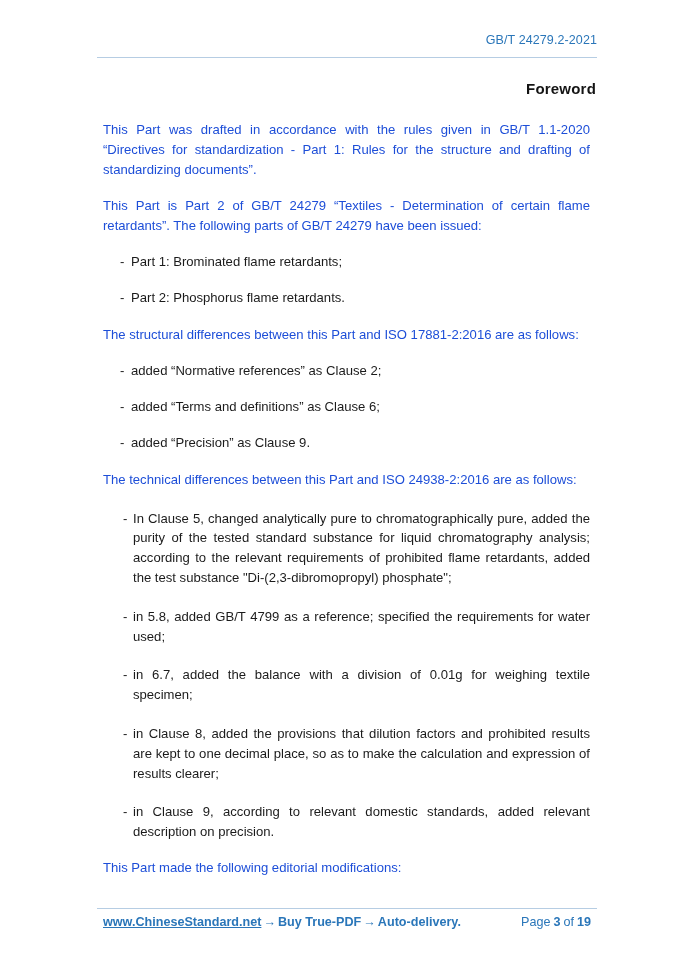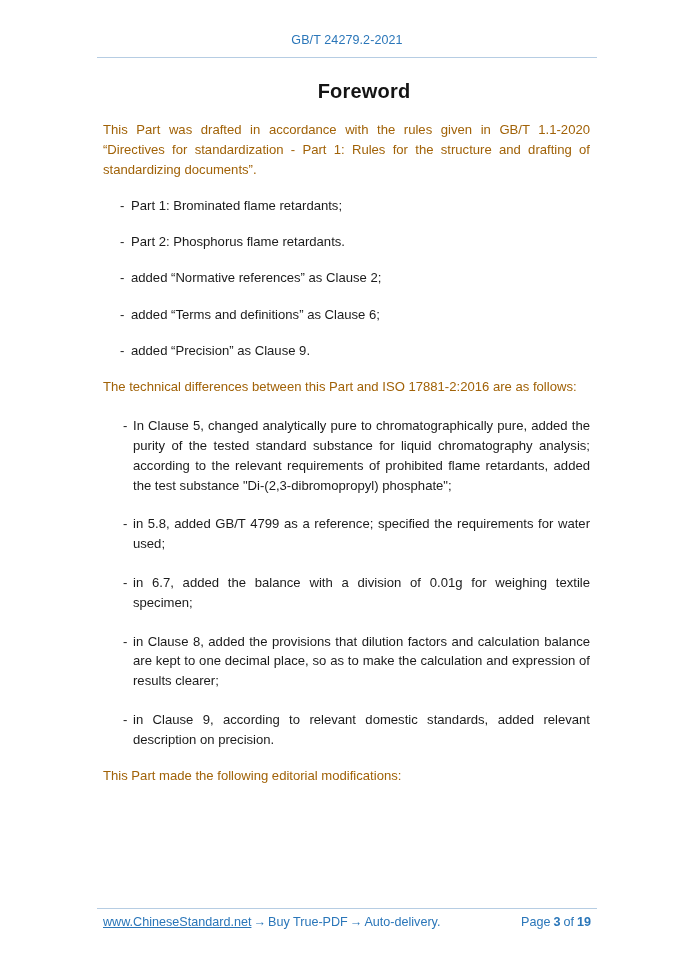--- a/index.html
+++ b/index.html
@@ -23,65 +23,65 @@
     height: 980px;
     box-sizing: border-box;
   }
 
   
   .header {
     position: absolute;
     left: 97px;
     top: 30px;
     width: 500px;
-    text-align: center;
+    text-align: right;
   }
   .header-title {
     font-size: 12.5px;
     color: #2a76b9;
     letter-spacing: 0.1px;
     line-height: 1.2;
   }
   .header-rule {
     position: absolute;
     left: 97px;
     top: 57px;
     width: 500px;
     height: 1px;
     background: #b6cde3;
   }
 
   
   .doc-heading {
     position: absolute;
-    left: 114px;
+    left: 96px;
     top: 80px;
     width: 500px;
-    text-align: center;
-    font-size: 20px;
+    text-align: right;
+    font-size: 15px;
     font-weight: bold;
     color: #141414;
     letter-spacing: 0.2px;
   }
 
   
   .content {
     position: absolute;
     left: 103px;
     top: 120px;
     width: 487px;
   }
 
   p.para {
     margin: 0 0 16.5px 0;
     font-size: 13.1px;
     line-height: 19.8px;
     text-align: justify;
     text-justify: inter-word;
-    color: #a16207;
+    color: #1d4ed8;
   }
 
   .item {
     margin: 0 0 16.5px 0;
     padding-left: 17px;
     font-size: 13.1px;
     line-height: 19.8px;
     text-align: justify;
     text-justify: inter-word;
     color: #1b1b1b;
@@ -125,20 +125,21 @@
     left: 103px;
     top: 915px;
     width: 494px;
     font-size: 12.6px;
     color: #2a76b9;
     display: flex;
     align-items: baseline;
   }
   .footer-left {
     white-space: nowrap;
+    font-weight: bold;
   }
   .footer-link {
     color: #2a76b9;
     text-decoration: underline;
     cursor: pointer;
   }
   .footer-arrow {
     padding: 0 2px;
   }
   .footer-right {
@@ -161,68 +162,70 @@
     <span class="header-title">GB/T 24279.2-2021</span>
   </div>
   <div class="header-rule"></div>
 
   <div class="doc-heading">Foreword</div>
 
   <div class="content">
 
     <p class="para">This Part was drafted in accordance with the rules given in GB/T 1.1-2020 “Directives for standardization - Part 1: Rules for the structure and drafting of standardizing documents”.</p>
 
+    <p class="para">This Part is Part 2 of GB/T 24279 “Textiles - Determination of certain flame retardants”. The following parts of GB/T 24279 have been issued:</p>
 
     <div class="item">
       <span class="dash">-</span>
       <span class="itext">Part 1: Brominated flame retardants;</span>
     </div>
 
     <div class="item">
       <span class="dash">-</span>
       <span class="itext">Part 2: Phosphorus flame retardants.</span>
     </div>
 
 
+    <p class="para">The structural differences between this Part and ISO 17881-2:2016 are as follows:</p>
 
     <div class="item">
       <span class="dash">-</span>
       <span class="itext">added “Normative references” as Clause 2;</span>
     </div>
 
     <div class="item">
       <span class="dash">-</span>
       <span class="itext">added “Terms and definitions” as Clause 6;</span>
     </div>
 
     <div class="item">
       <span class="dash">-</span>
       <span class="itext">added “Precision” as Clause 9.</span>
     </div>
 
-    <p class="para">The technical differences between this Part and ISO 17881-2:2016 are as follows:</p>
+    <p class="para">The technical differences between this Part and ISO 24938-2:2016 are as follows:</p>
 
     <div class="item deep">
       <span class="dash">-</span>
       <span class="itext">In Clause 5, changed analytically pure to chromatographically pure, added the purity of the tested standard substance for liquid chromatography analysis; according to the relevant requirements of prohibited flame retardants, added the test substance "Di-(2,3-dibromopropyl) phosphate";</span>
     </div>
 
     <div class="item deep">
       <span class="dash">-</span>
       <span class="itext">in 5.8, added GB/T 4799 as a reference; specified the requirements for water used;</span>
     </div>
 
     <div class="item deep">
       <span class="dash">-</span>
       <span class="itext">in 6.7, added the balance with a division of 0.01g for weighing textile specimen;</span>
     </div>
 
     <div class="item deep">
       <span class="dash">-</span>
-      <span class="itext">in Clause 8, added the provisions that dilution factors and calculation balance are kept to one decimal place, so as to make the calculation and expression of results clearer;</span>
+      <span class="itext">in Clause 8, added the provisions that dilution factors and prohibited results are kept to one decimal place, so as to make the calculation and expression of results clearer;</span>
     </div>
 
     <div class="item deep">
       <span class="dash">-</span>
       <span class="itext">in Clause 9, according to relevant domestic standards, added relevant description on precision.</span>
     </div>
 
     <p class="para last">This Part made the following editorial modifications:</p>
 
   </div>

